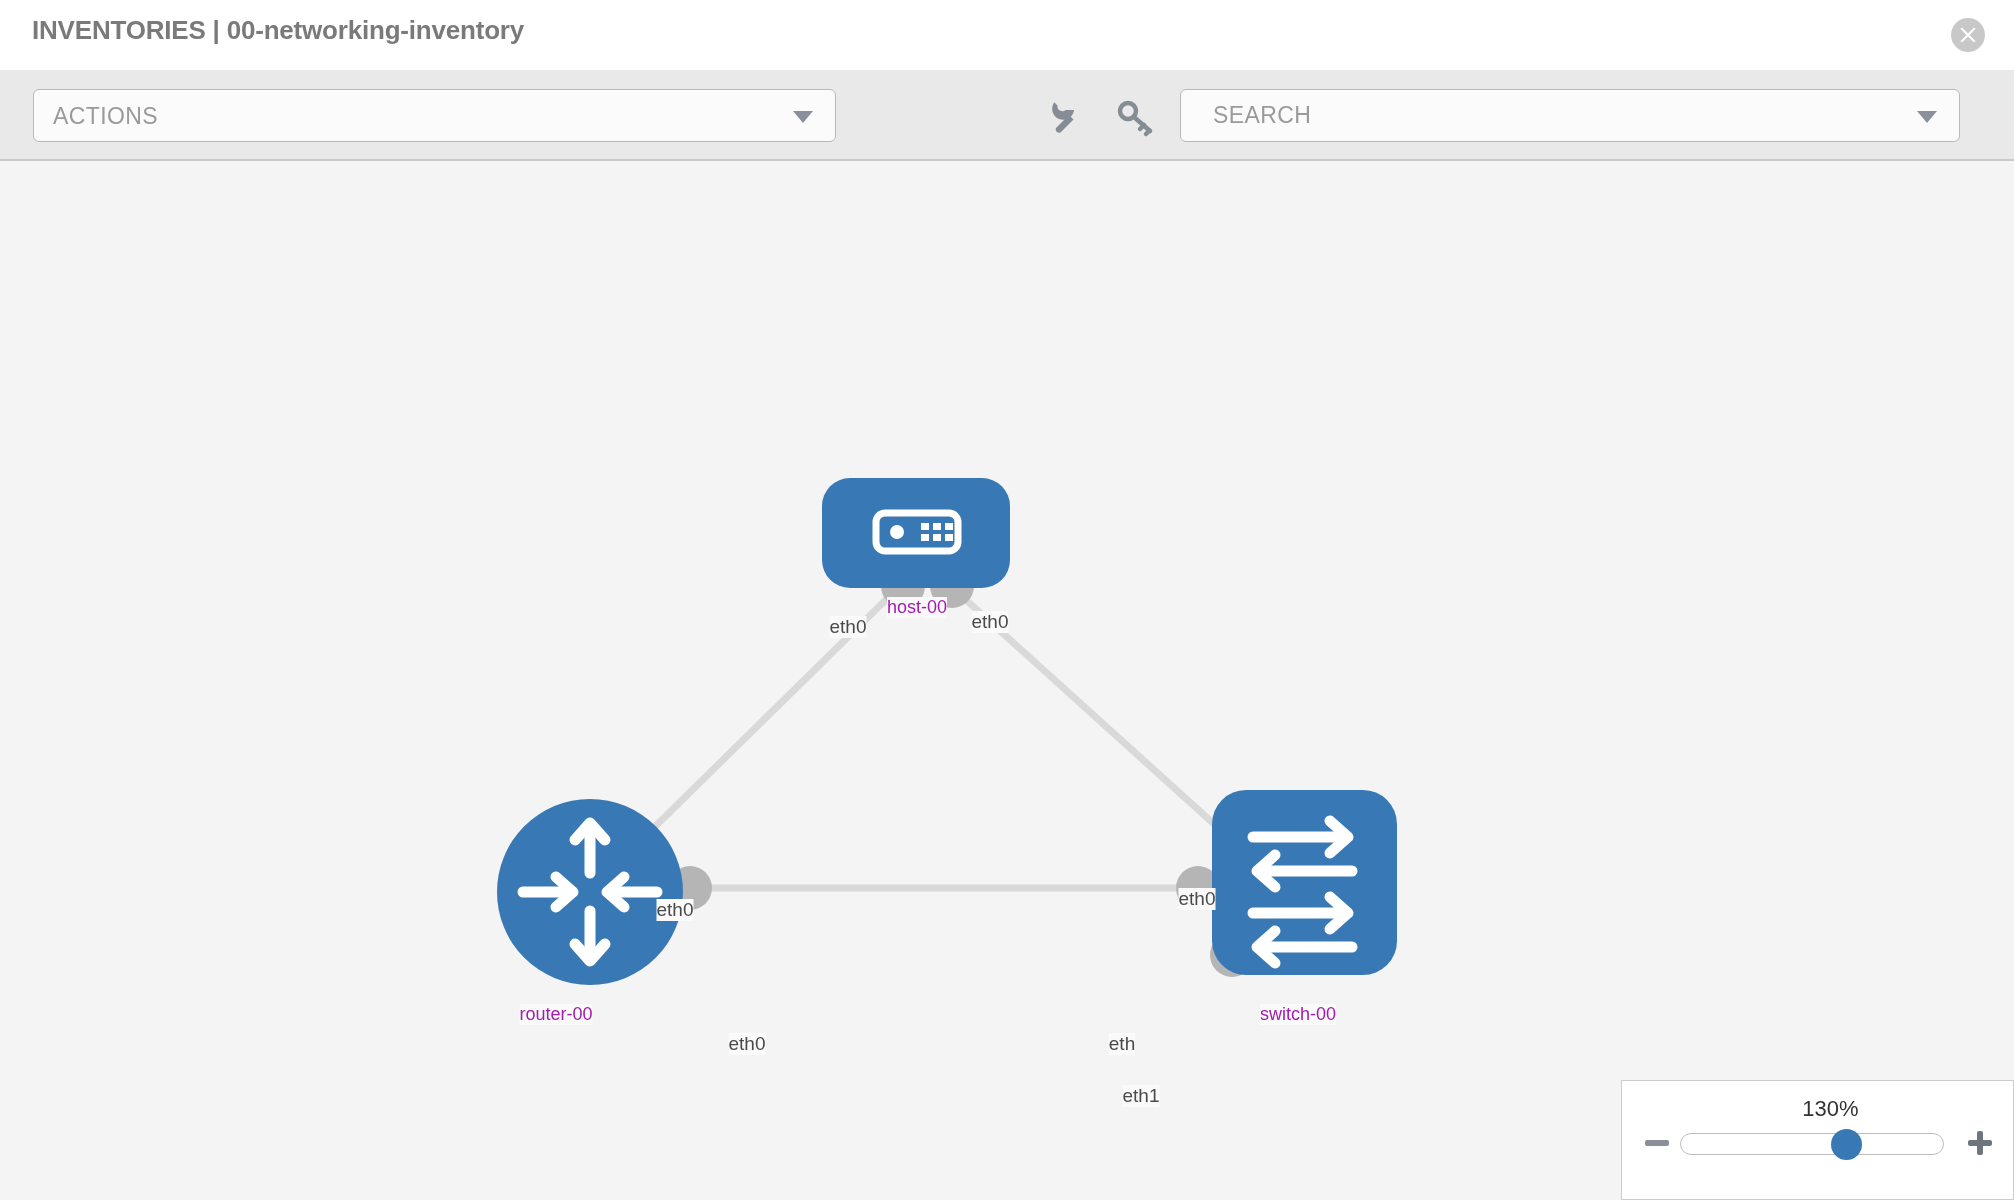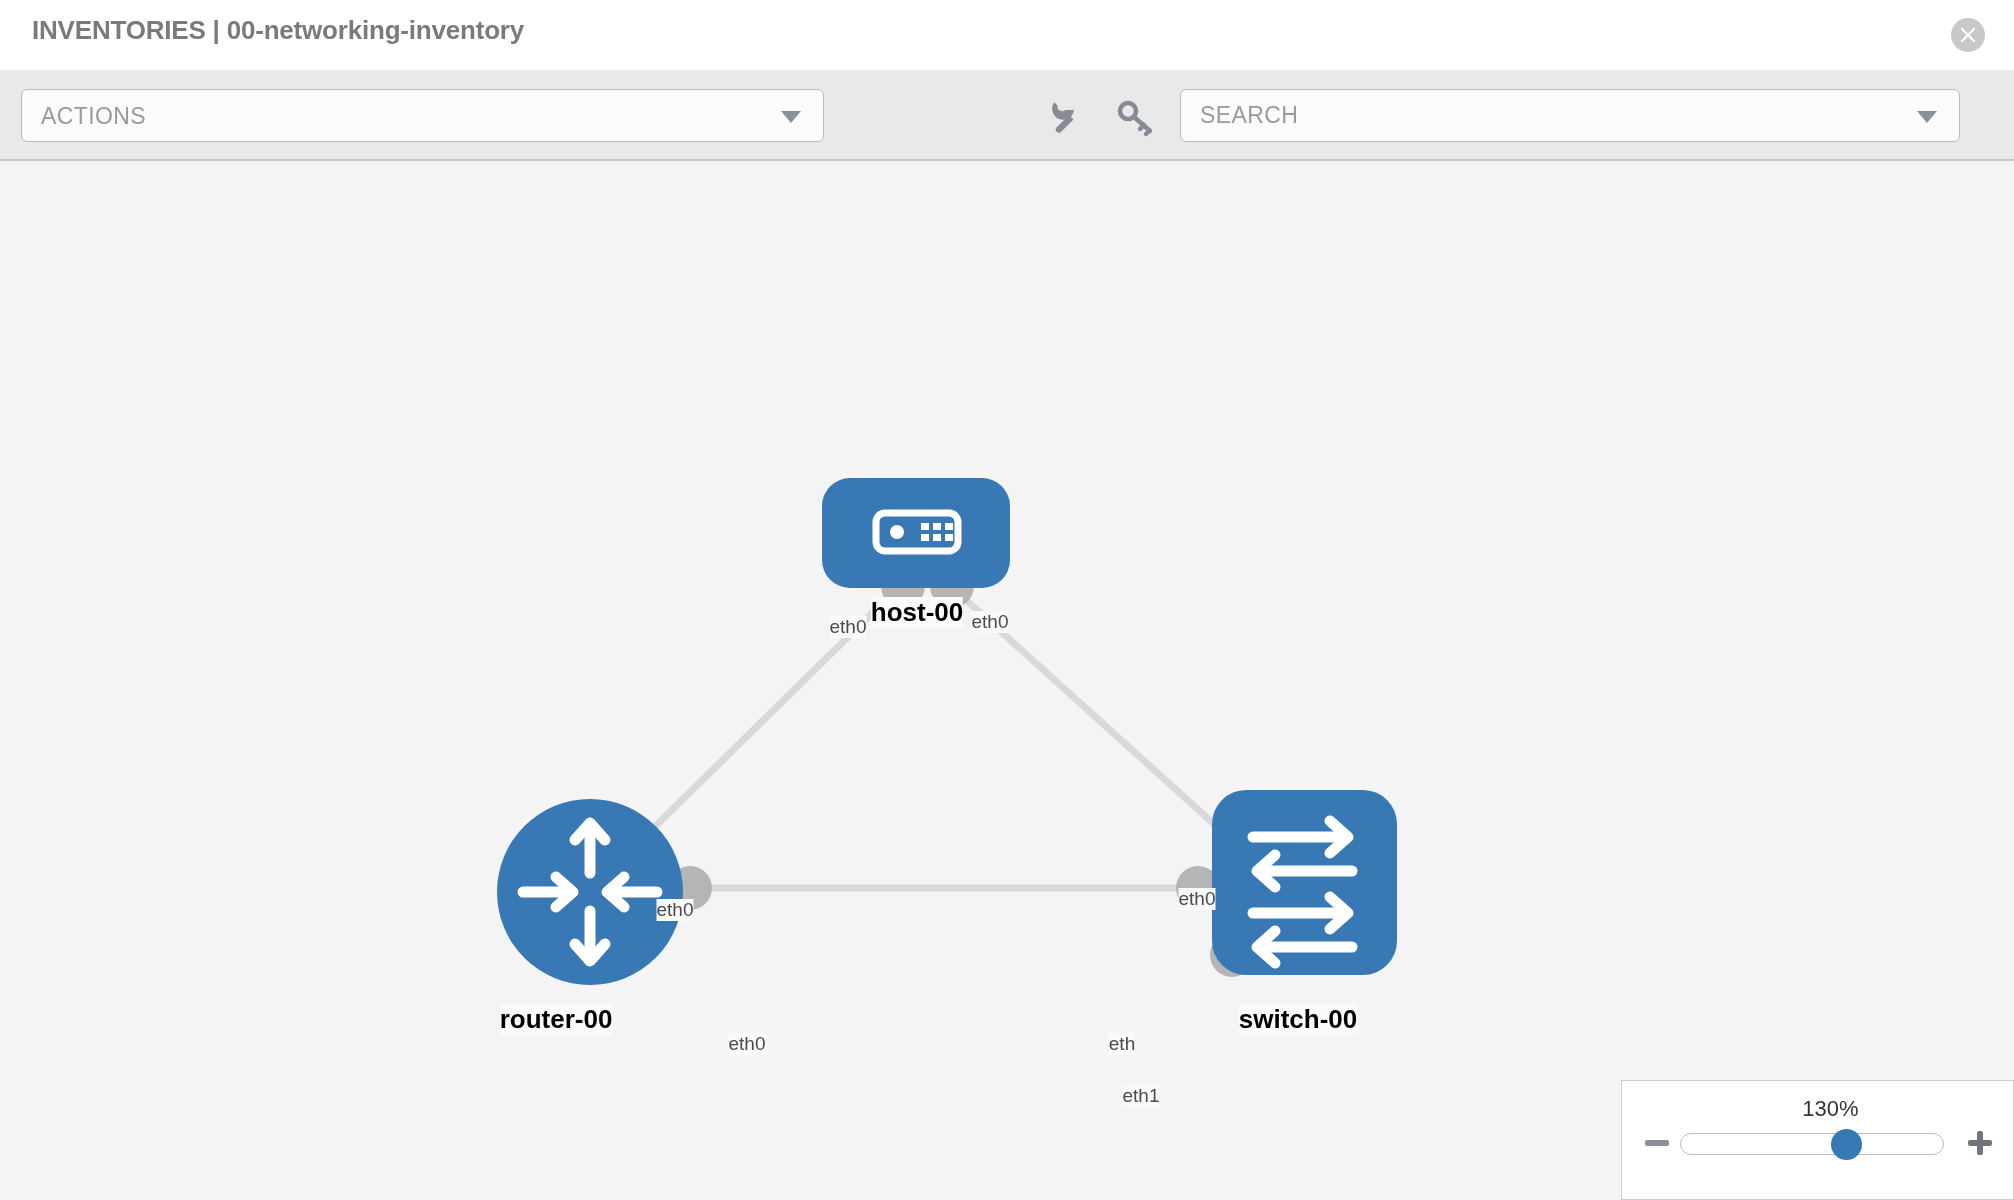--- a/index.html
+++ b/index.html
@@ -49,21 +49,21 @@
     position: absolute;
     left: 0; top: 70px;
     width: 2014px;
     height: 91px;
     background: #e9e9e9;
     border-bottom: 2px solid #c9c9c9;
     box-sizing: border-box;
   }
   #actions-select {
     position: absolute;
-    left: 21px;
+    left: 33px;
     top: 19px;
     width: 803px;
     height: 53px;
     background: #fbfbfb;
     border: 1px solid #b9b9b9;
     border-radius: 6px;
     box-sizing: border-box;
     cursor: pointer;
   }
   #actions-select .label {
@@ -105,21 +105,21 @@
     border-radius: 6px;
     box-sizing: border-box;
   }
   #search-input {
     position: absolute;
     left: 0; top: 0;
     width: 100%; height: 100%;
     border: 0;
     outline: 0;
     background: transparent;
-    padding: 0 50px 0 19px;
+    padding: 0 50px 0 32px;
     box-sizing: border-box;
     font-family: "Liberation Sans", sans-serif;
     font-size: 23px;
     color: #555;
   }
   #search-input::placeholder { color: #9a9a9a; letter-spacing: 0.4px; }
 
   
   #canvas {
     position: absolute;
@@ -132,26 +132,25 @@
   #topology-svg {
     position: absolute;
     left: 0; top: 0;
     width: 2014px;
     height: 1039px;
   }
 
   
   .node-label {
     position: absolute;
-    font-size: 26px;
-    color: #000000;
+    font-size: 18px;
+    color: #a21caf;
     background: #fafafa;
     white-space: nowrap;
     transform: translateX(-50%);
-    font-weight: bold;
   }
   .iface-label {
     position: absolute;
     font-size: 19px;
     color: #4a4a4a;
     background: #fafafa;
     white-space: nowrap;
     transform: translateX(-50%);
     text-align: center;
   }

